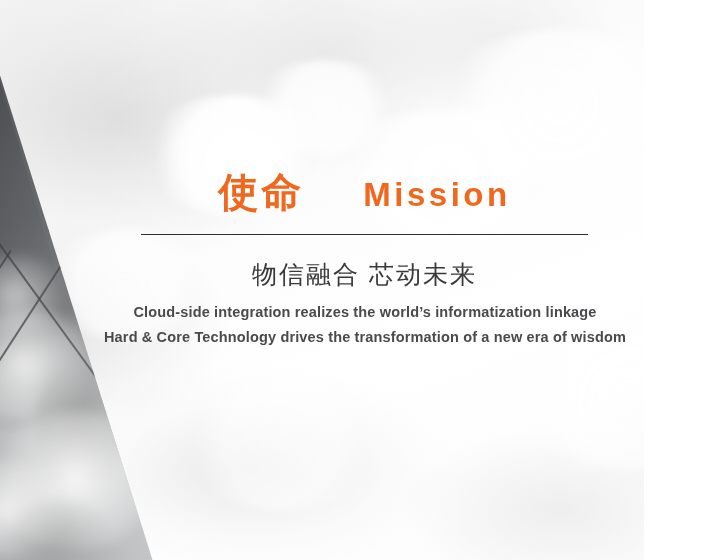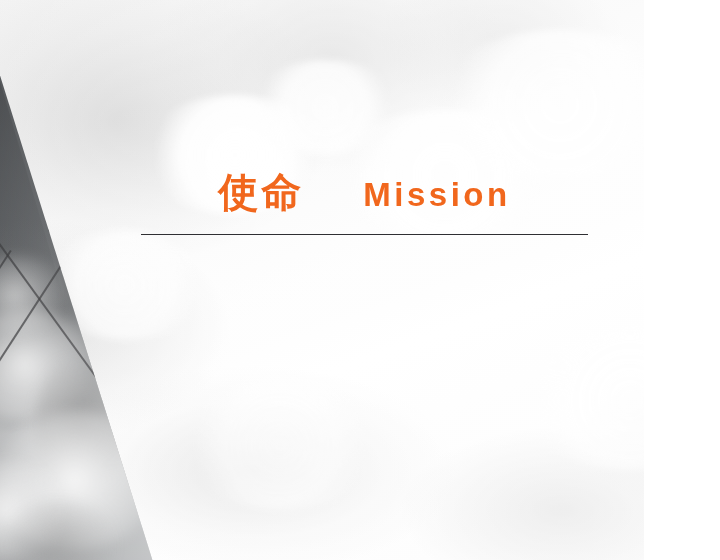--- a/index.html
+++ b/index.html
@@ -228,16 +228,21 @@
 
   <div class="content">
 
     <div class="title-row">
       <span class="title-cn">使命</span>
       <span class="title-en">Mission</span>
     </div>
 
     <div class="divider"></div>
 
-
+    <div class="subtitle">物信融合 芯动未来</div>
+
+    <div class="desc">
+      <div class="desc-line">Cloud-side integration realizes the world’s informatization linkage</div>
+      <div class="desc-line">Hard &amp; Core Technology drives the transformation of a new era of wisdom</div>
+    </div>
 
   </div>
 </div>
 
 </body></html>

